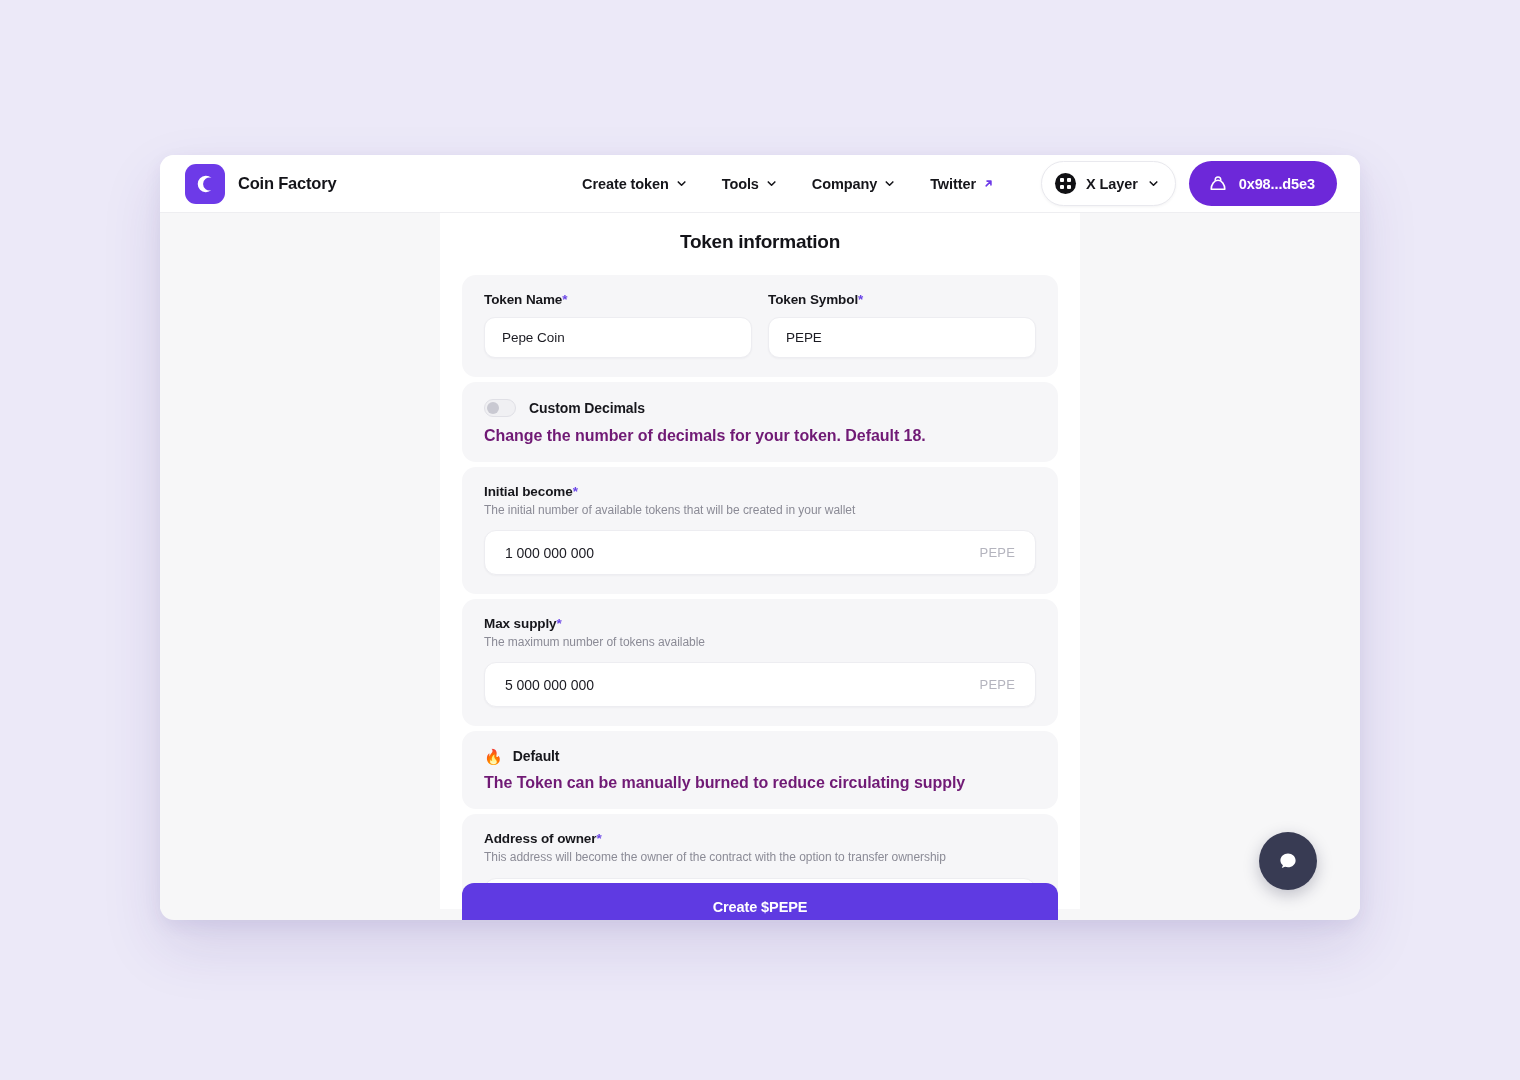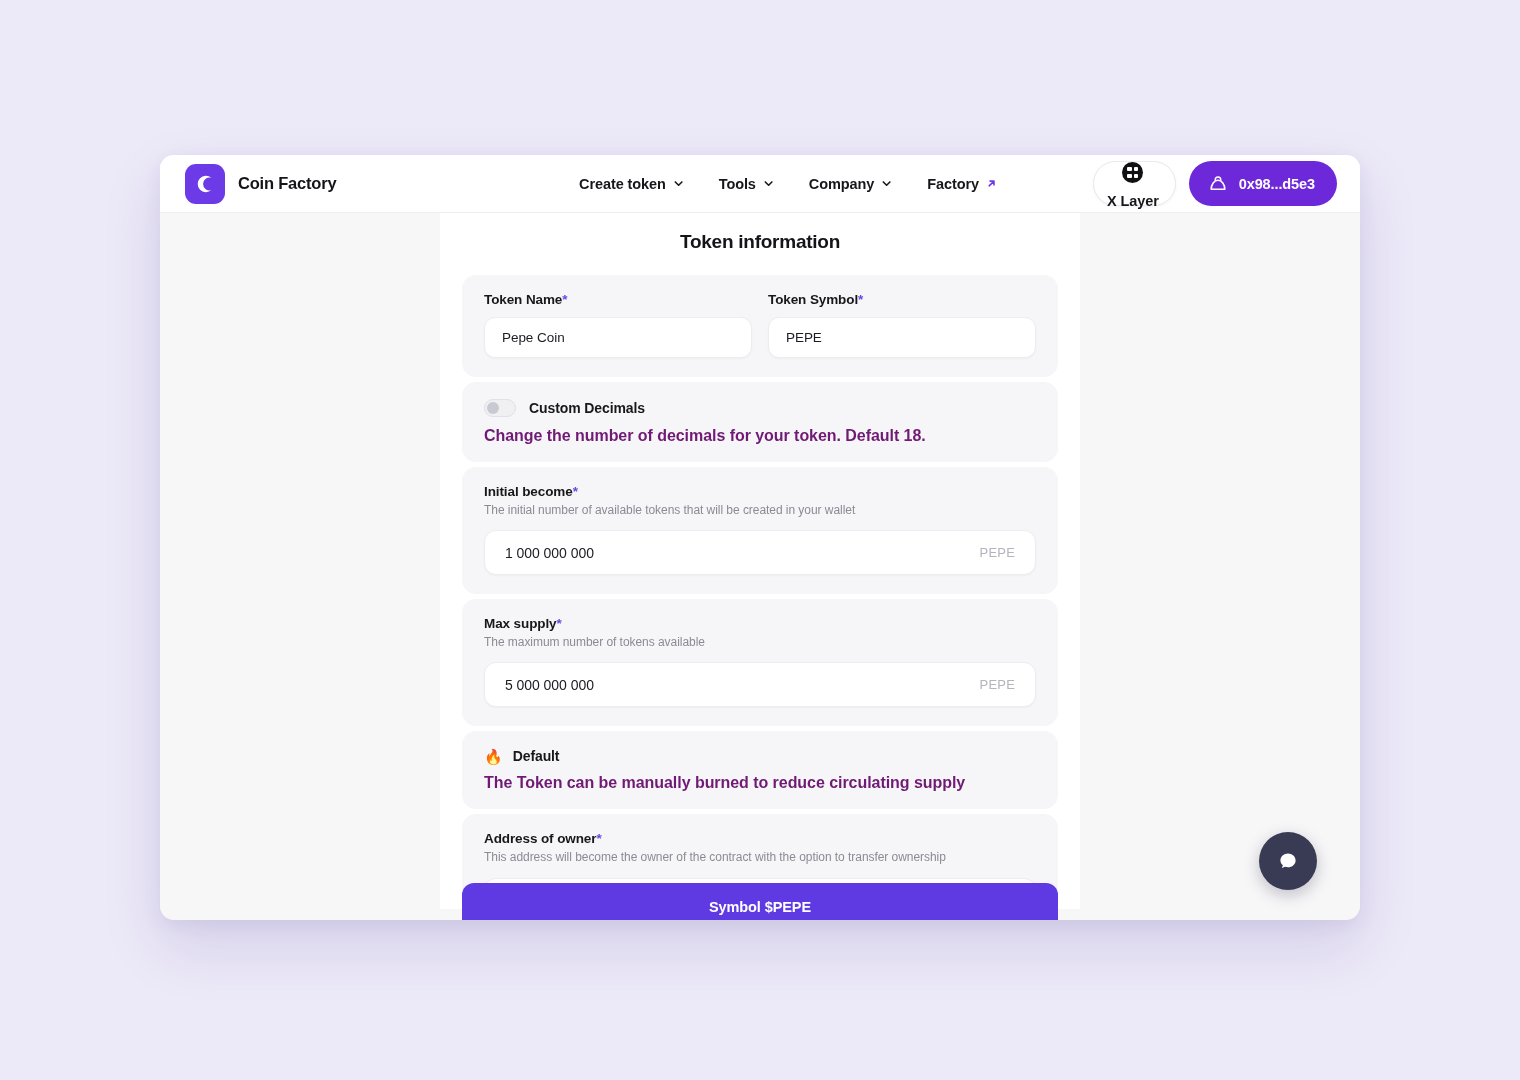--- a/index.html
+++ b/index.html
@@ -113,21 +113,20 @@
     height: 45px;
     padding: 0 16px 0 13px;
     border-radius: 24px;
     background: #fff;
     border: 1px solid #e9e9ee;
     box-shadow: 0 1px 3px rgba(20,20,40,.05);
     display: flex;
     align-items: center;
     gap: 10px;
     cursor: pointer;
-    flex-direction: column;
   }
   .chain-label {
     font-size: 14.5px;
     font-weight: 600;
     color: #16161b;
     letter-spacing: -.1px;
   }
 
   .okx-dot {
     width: 21px; height: 21px;
@@ -369,21 +368,21 @@
             <path d="M2.4 4.3L6 7.9l3.6-3.6" fill="none" stroke="#16161b" stroke-width="1.7" stroke-linecap="round" stroke-linejoin="round"></path>
           </svg>
       </div>
       <div class="nav-item">
         <span>Company</span>
         <svg class="chev" viewBox="0 0 12 12">
             <path d="M2.4 4.3L6 7.9l3.6-3.6" fill="none" stroke="#16161b" stroke-width="1.7" stroke-linecap="round" stroke-linejoin="round"></path>
           </svg>
       </div>
       <div class="nav-item">
-        <span>Factory</span>
+        <span>Twitter</span>
         <svg class="ext-arrow" viewBox="0 0 12 12">
             <path d="M3.4 8.6L8.6 3.4M4.3 3.4h4.3v4.3" fill="none" stroke="#6d3ae8" stroke-width="1.7" stroke-linecap="round" stroke-linejoin="round"></path>
           </svg>
       </div>
     </nav>
 
     <div class="header-right">
       <div class="chain-btn">
         <span class="okx-dot">
             <i></i>
@@ -470,21 +469,21 @@
       </div>
 
       <div class="section">
         <div class="field-label field-label-tight">
           <span>Address of owner</span><span class="req">*</span>
         </div>
         <div class="field-help">This address will become the owner of the contract with the option to transfer ownership</div>
         <div class="input input-wide placeholder">0x123...</div>
       </div>
 
-      <button class="create-btn">Symbol $PEPE</button>
+      <button class="create-btn">Create $PEPE</button>
     </div>
 
     <div class="chat-fab">
       <svg width="26" height="26" viewBox="0 0 26 26">
         <path d="M13 5.6c4.2 0 7.6 3 7.6 6.8s-3.4 6.8-7.6 6.8c-1 0-2-.2-2.9-.5l-3.3 1.4 1.1-2.9c-1.5-1.2-2.5-3-2.5-4.8 0-3.8 3.4-6.8 7.6-6.8Z" fill="#ffffff"></path>
       </svg>
     </div>
   </div>
 </div>
 

